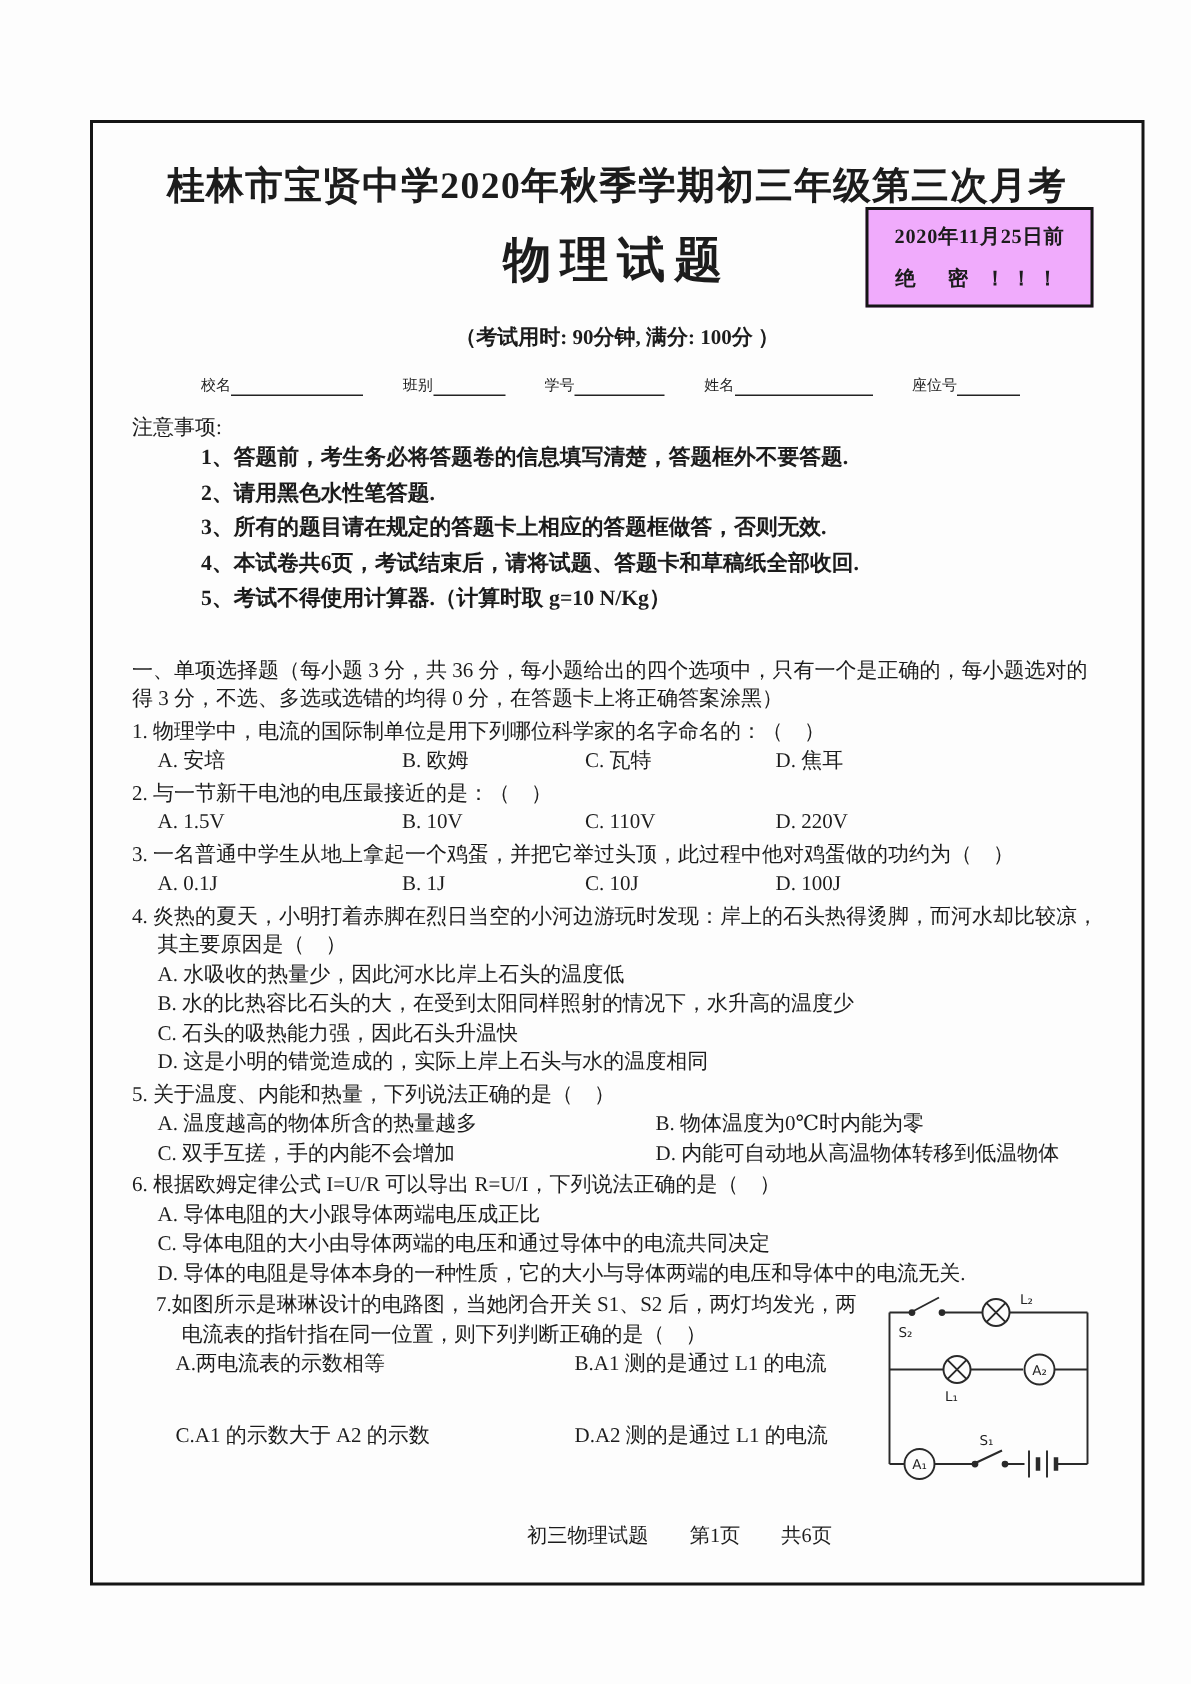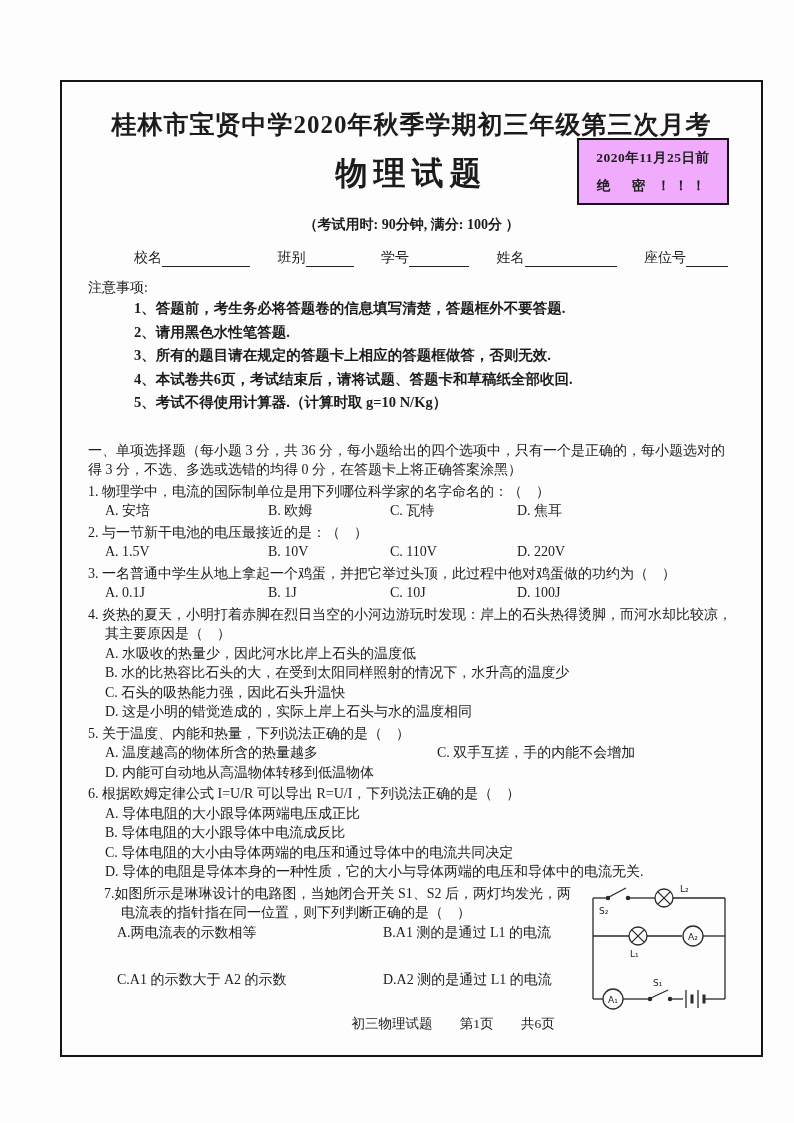--- a/index.html
+++ b/index.html
@@ -30,21 +30,21 @@
   }
   .secret-box {
     position: absolute; right: 6px; top: -14px;
     width: 152px; border: 2px solid #151515;
     padding: 9px 4px 8px 4px; text-align: center;
     font-size: 13.5px; font-weight: bold; background: #f0abfc;
   }
   .secret-box .l1 { letter-spacing: 0.5px; }
   .secret-box .l2 { margin-top: 10px; letter-spacing: 4px; }
   .exam-info { margin-top: 12px; text-align: center; font-size: 14px; font-weight: bold; }
-  .fields-row { margin-top: 15px; padding-left: 46px; font-size: 14px; white-space: nowrap; }
+  .fields-row { margin-top: 15px; padding-left: 46px; font-size: 10px; white-space: nowrap; }
   .fields-row .fgroup { margin-right: 24px; }
   .blank { display: inline-block; border-bottom: 1px solid #222; height: 15px; vertical-align: bottom; }
   .b-school { width: 88px; } .b-class { width: 48px; } .b-number { width: 60px; }
   .b-name { width: 92px; } .b-seat { width: 42px; }
   .notes-title { margin-top: 12px; font-size: 14px; }
   .notes { padding-left: 46px; }
   .notes .note-item { font-size: 14.5px; font-weight: bold; line-height: 23.5px; }
   .sec-heading { margin-top: 26px; font-size: 14px; line-height: 19.5px; }
   .question { margin-top: 2px; font-size: 14px; line-height: 19.5px; }
   .stem { padding-left: 17px; text-indent: -17px; }
@@ -136,30 +136,30 @@
         <div>B. 水的比热容比石头的大，在受到太阳同样照射的情况下，水升高的温度少</div>
         <div>C. 石头的吸热能力强，因此石头升温快</div>
         <div>D. 这是小明的错觉造成的，实际上岸上石头与水的温度相同</div>
       </div>
     </div>
 
     <div class="question">
       <div class="stem">5. 关于温度、内能和热量，下列说法正确的是（　）</div>
       <div class="opts2">
         <span>A. 温度越高的物体所含的热量越多</span>
+        <span>B. 物体温度为0℃时内能为零</span>
         <span>C. 双手互搓，手的内能不会增加</span>
         <span>D. 内能可自动地从高温物体转移到低温物体</span>
       </div>
     </div>
 
     <div class="question">
       <div class="stem">6. 根据欧姆定律公式 I=U/R 可以导出 R=U/I，下列说法正确的是（　）</div>
       <div class="opts-col">
         <div>A. 导体电阻的大小跟导体两端电压成正比</div>
-        <div>B. 导体电阻的大小跟导体中电流成反比</div>
         <div>C. 导体电阻的大小由导体两端的电压和通过导体中的电流共同决定</div>
         <div>D. 导体的电阻是导体本身的一种性质，它的大小与导体两端的电压和导体中的电流无关.</div>
       </div>
     </div>
 
     <div class="question q7">
       <div class="q7-text">
         <div class="stem">7.如图所示是琳琳设计的电路图，当她闭合开关 S1、S2 后，两灯均发光，两电流表的指针指在同一位置，则下列判断正确的是（　）</div>
         <div class="opts2-q7">
           <span>A.两电流表的示数相等</span>

